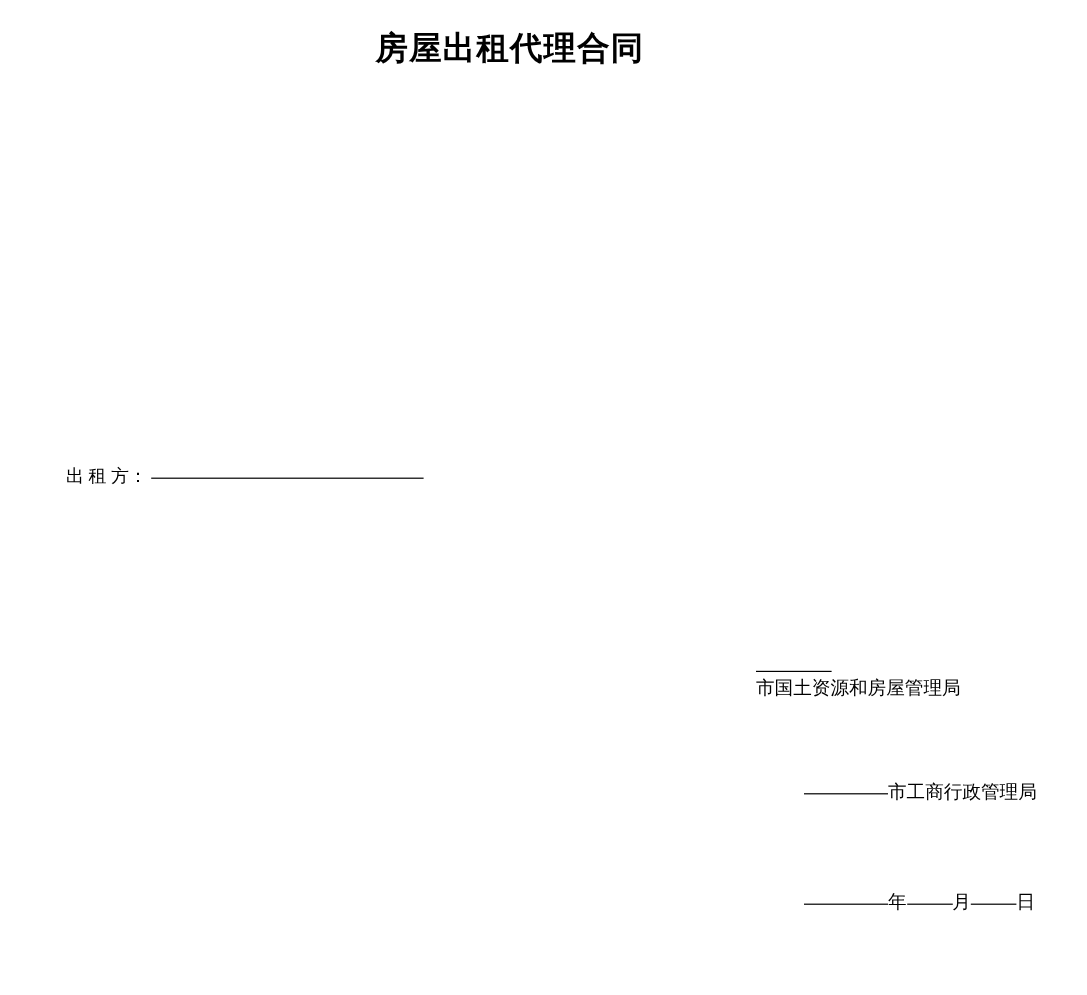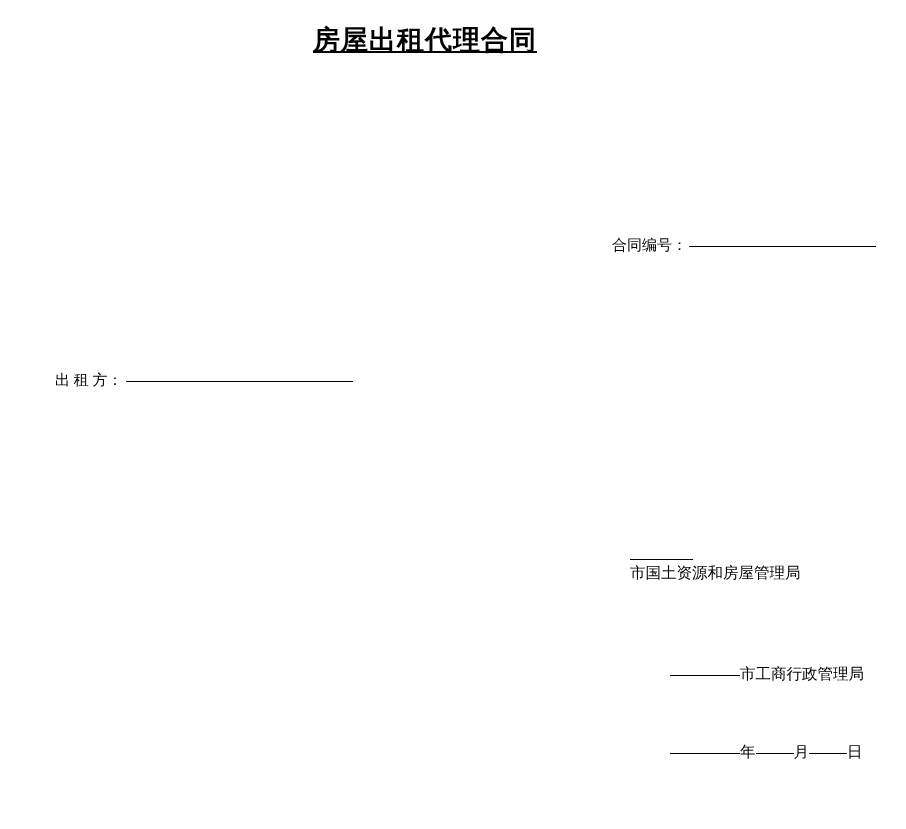--- a/index.html
+++ b/index.html
@@ -26,21 +26,20 @@
     position: absolute;
     top: 22px;
     left: 0;
     width: 850px;
     text-align: center;
     font-family: "Liberation Sans", "DejaVu Sans", sans-serif;
     font-weight: bold;
     font-size: 27px;
     letter-spacing: 1px;
     color: #000000;
-    text-decoration: underline;
   }
 
   
   .contract-no {
     position: absolute;
     top: 236px;
     left: 612px;
     display: flex;
     align-items: baseline;
     font-size: 15px;
@@ -61,21 +60,21 @@
   }
 
   
   .party-row {
     position: absolute;
     left: 55px;
     display: flex;
     align-items: baseline;
     font-size: 15px;
   }
-  .party-row.lessor { top: 371px; }
+  .party-row.lessor { top: 388px; }
   .party-row.agent  { top: 464px; }
   .party-row .label {
     white-space: nowrap;
     letter-spacing: 0px;
   }
   .party-row .blank-line {
     width: 227px;
     margin-left: 3px;
     position: relative;
     top: -3px;
@@ -94,21 +93,21 @@
     top: -3px;
   }
   .auth-land {
     top: 562px;
     left: 630px;
     flex-direction: column;
   }
   .auth-land .blank-line { width: 63px; }
 
   .auth-commerce {
-    top: 664px;
+    top: 650px;
     left: 670px;
   }
   .auth-commerce .blank-line { width: 70px; }
 
   .date-row {
     position: absolute;
     top: 742px;
     left: 670px;
     display: flex;
     align-items: baseline;
@@ -120,24 +119,20 @@
   .date-row .b-month { width: 38px; }
   .date-row .b-day   { width: 38px; }
 </style>
 </head>
 <body>
 
 <div class="page">
 
   <div class="doc-title">房屋出租代理合同</div>
 
-  <div class="contract-no">
-    <span class="label">合同编号：</span>
-    <span class="blank-line"></span>
-  </div>
 
   <div class="party-row lessor">
     <span class="label">出 租 方：</span>
     <span class="blank-line"></span>
   </div>
 
 
   <div class="authority-row auth-land">
     <span class="blank-line"></span>
     <span>市国土资源和房屋管理局</span>

